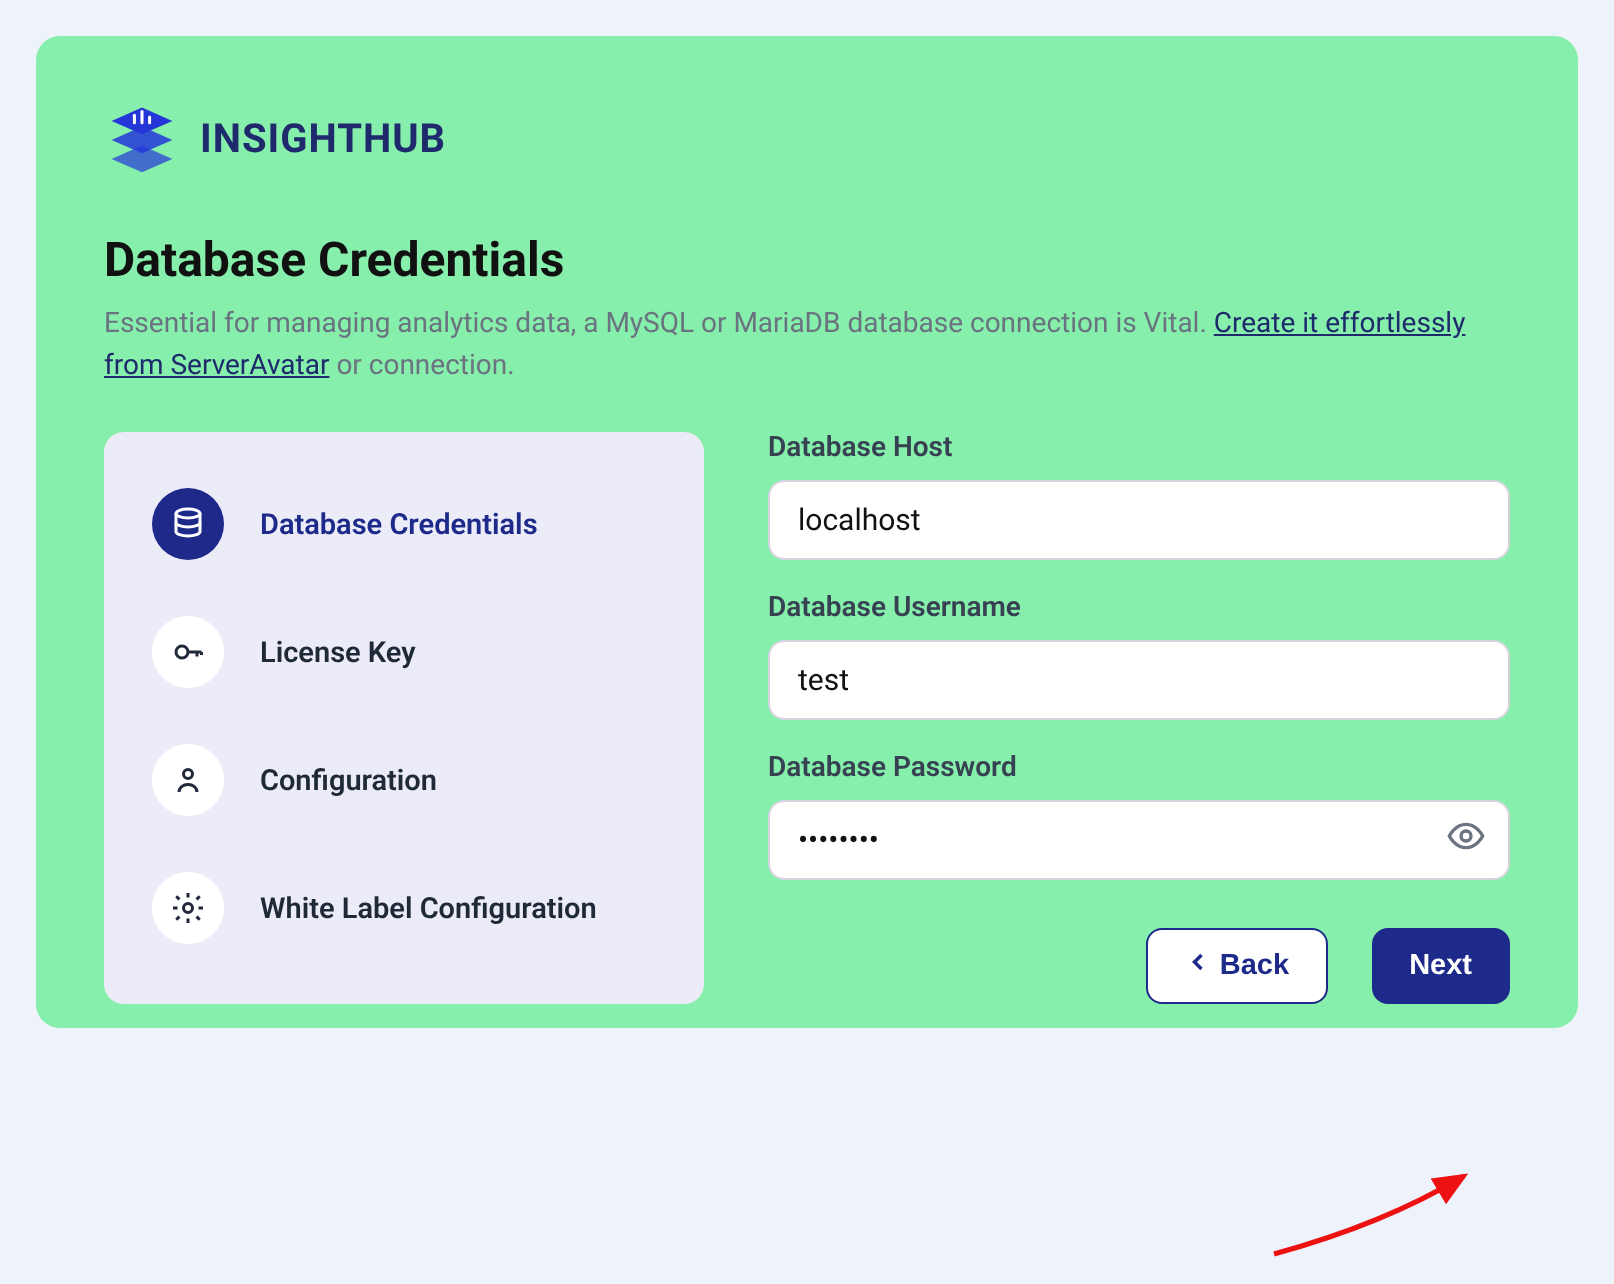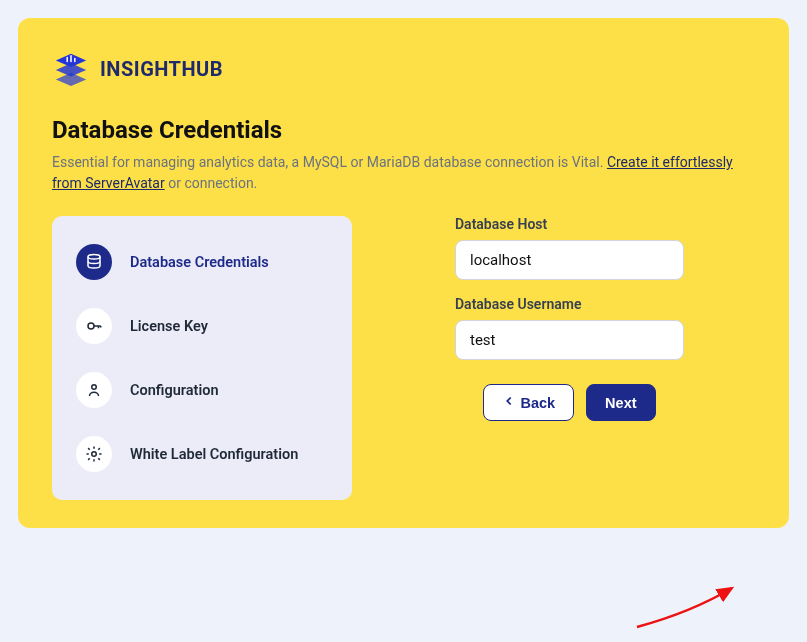--- a/index.html
+++ b/index.html
@@ -4,23 +4,23 @@
 <style>
 * { box-sizing: border-box; margin: 0; padding: 0; }
 body {
   font-family: -apple-system, BlinkMacSystemFont, "Segoe UI", Roboto, sans-serif;
   background: #eef2fb;
   padding: 18px;
   width: 807px;
   height: 642px;
 }
 .card {
-  background: #fde047;
+  background: #86efac;
   border-radius: 12px;
-  padding: 32px 34px 28px 34px;
+  padding: 32px 34px 12px 34px;
   width: 100%;
 }
 .logo-row {
   display: flex;
   align-items: center;
   gap: 10px;
   margin-bottom: 28px;
 }
 .logo-mark svg { display: block; }
 .logo-text {
@@ -82,21 +82,20 @@
 .step-label {
   font-size: 14.5px;
   font-weight: 600;
   color: #1f2937;
 }
 .step.active .step-label { color: #1e2a8a; }
 .form-col {
   flex: 1;
   display: flex;
   flex-direction: column;
-  align-items: center;
 }
 .field { margin-bottom: 16px; }
 .field-label {
   font-size: 14px;
   font-weight: 600;
   color: #374151;
   margin-bottom: 8px;
   display: block;
 }
 .field-input {
@@ -116,21 +115,21 @@
 .pw-toggle {
   position: absolute;
   right: 12px;
   top: 50%;
   transform: translateY(-50%);
   cursor: pointer;
   color: #6b7280;
 }
 .actions {
   display: flex;
-  gap: 12px;
+  gap: 22px;
   justify-content: flex-end;
   margin-top: 8px;
 }
 .btn {
   padding: 9px 18px;
   font-size: 14.5px;
   font-weight: 600;
   border-radius: 8px;
   cursor: pointer;
   display: inline-flex;
@@ -237,20 +236,32 @@
         <label class="field-label">Database Host</label>
         <input class="field-input" type="text" value="localhost" style="">
       </div>
 
 
       <div class="field">
         <label class="field-label">Database Username</label>
         <input class="field-input" type="text" value="test" style="">
       </div>
 
+      <div class="field">
+        <label class="field-label">Database Password</label>
+        <div class="pw-wrap">
+          <input class="field-input" type="text" value="••••••••" style="">
+          <span class="pw-toggle">
+            <svg width="20" height="20" viewBox="0 0 24 24" fill="none" stroke="currentColor" stroke-width="2">
+                <path d="M2 12s3.5-7 10-7 10 7 10 7-3.5 7-10 7S2 12 2 12z"></path>
+                <circle cx="12" cy="12" r="3"></circle>
+              </svg>
+          </span>
+        </div>
+      </div>
 
       <div class="actions">
         <button class="btn btn-back">
           <span>
             <svg width="14" height="14" viewBox="0 0 24 24" fill="none" stroke="currentColor" stroke-width="3">
                 <path d="M15 18l-6-6 6-6"></path>
               </svg>
           </span>
           <span>Back</span>
         </button>

